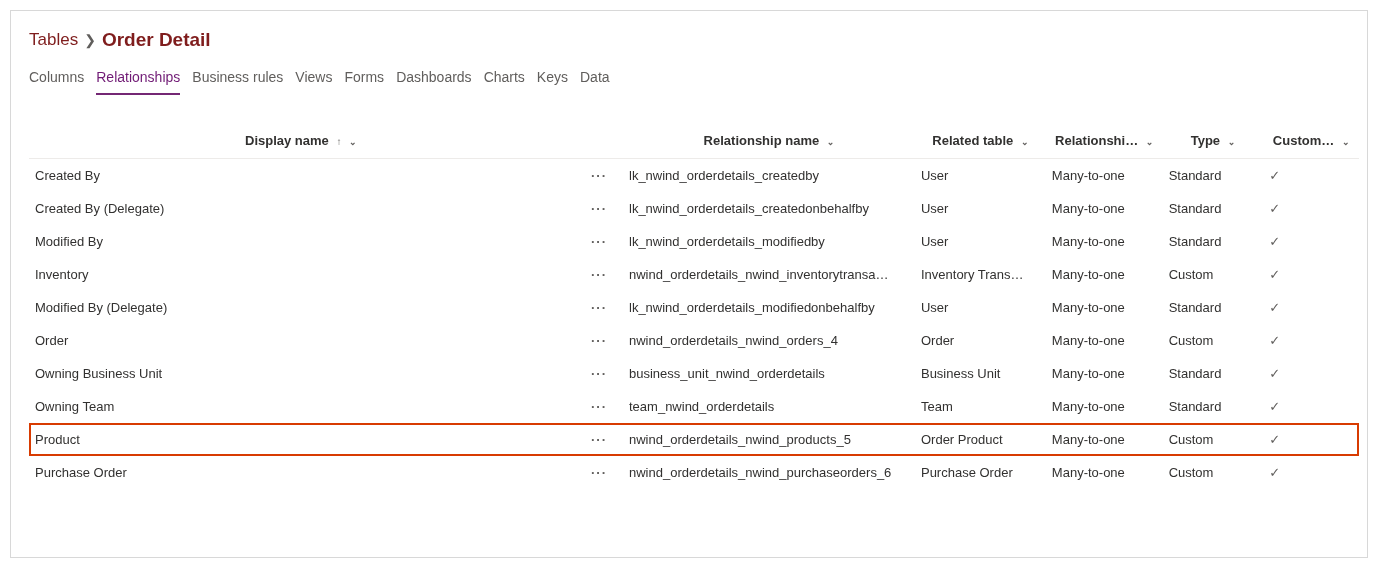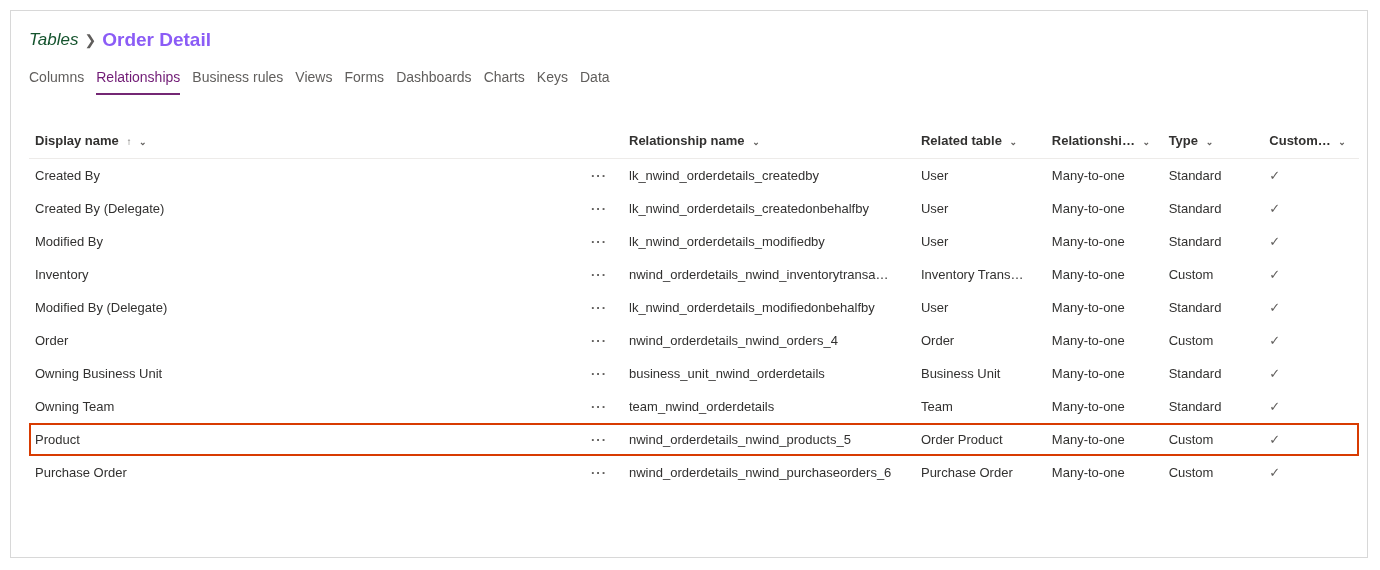--- a/index.html
+++ b/index.html
@@ -18,33 +18,32 @@
     background: #fff;
   }
   .breadcrumb-bar {
     display: flex;
     align-items: center;
     padding: 18px 18px 8px 18px;
     font-size: 17px;
     color: #605e5c;
   }
   .breadcrumb-link {
-    color: #14532d;
+    color: #7f1d1d;
     font-weight: 400;
     cursor: pointer;
-    font-style: italic;
   }
   .breadcrumb-sep {
     margin: 0 6px;
     color: #605e5c;
     font-size: 14px;
   }
   .breadcrumb-current {
     font-weight: 600;
-    color: #8b5cf6;
+    color: #7f1d1d;
     font-size: 19px;
   }
   .tabs {
     display: flex;
     gap: 12px;
     padding: 10px 18px 0 18px;
     border-bottom: none;
     font-size: 14px;
   }
   .tab {
@@ -58,21 +57,21 @@
   }
   .table-wrap {
     padding: 30px 8px 0 18px;
   }
   table {
     width: 100%;
     border-collapse: collapse;
     table-layout: fixed;
   }
   thead th {
-    text-align: left;
+    text-align: center;
     font-weight: 600;
     font-size: 13px;
     color: #323130;
     padding: 8px 6px 10px 6px;
     border-bottom: 1px solid #edebe9;
     white-space: nowrap;
     overflow: hidden;
     text-overflow: ellipsis;
   }
   tbody td {

